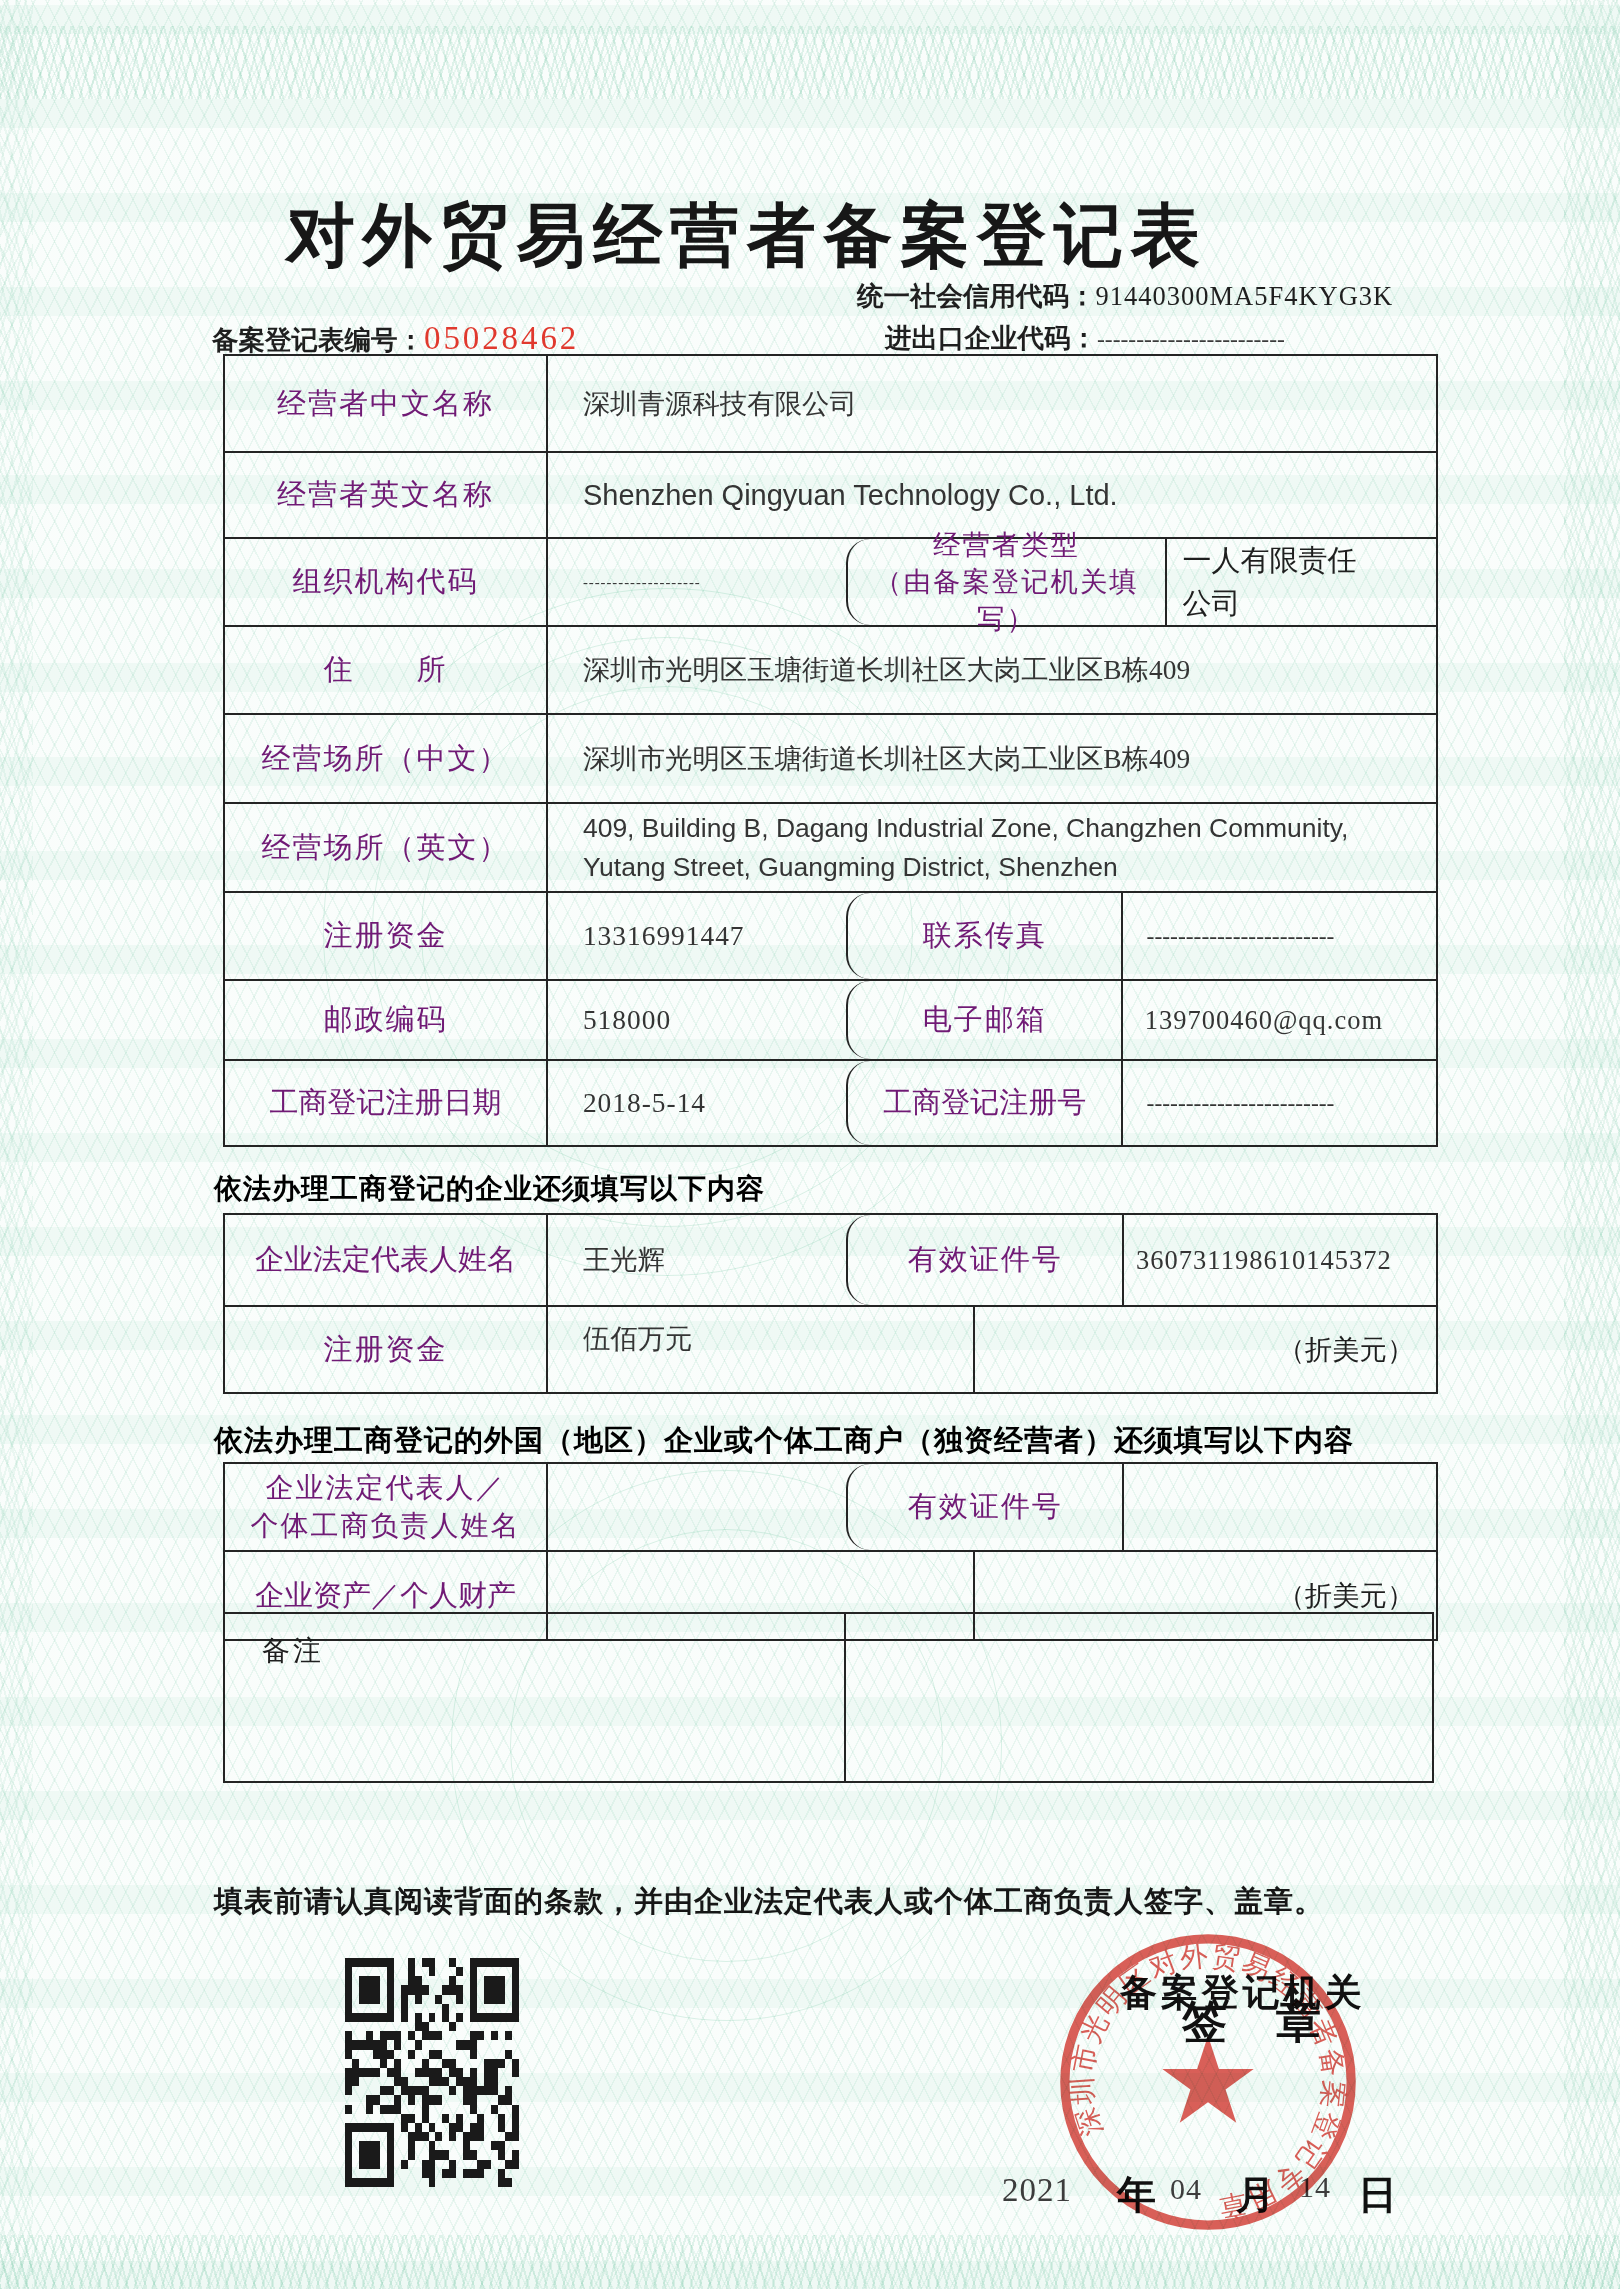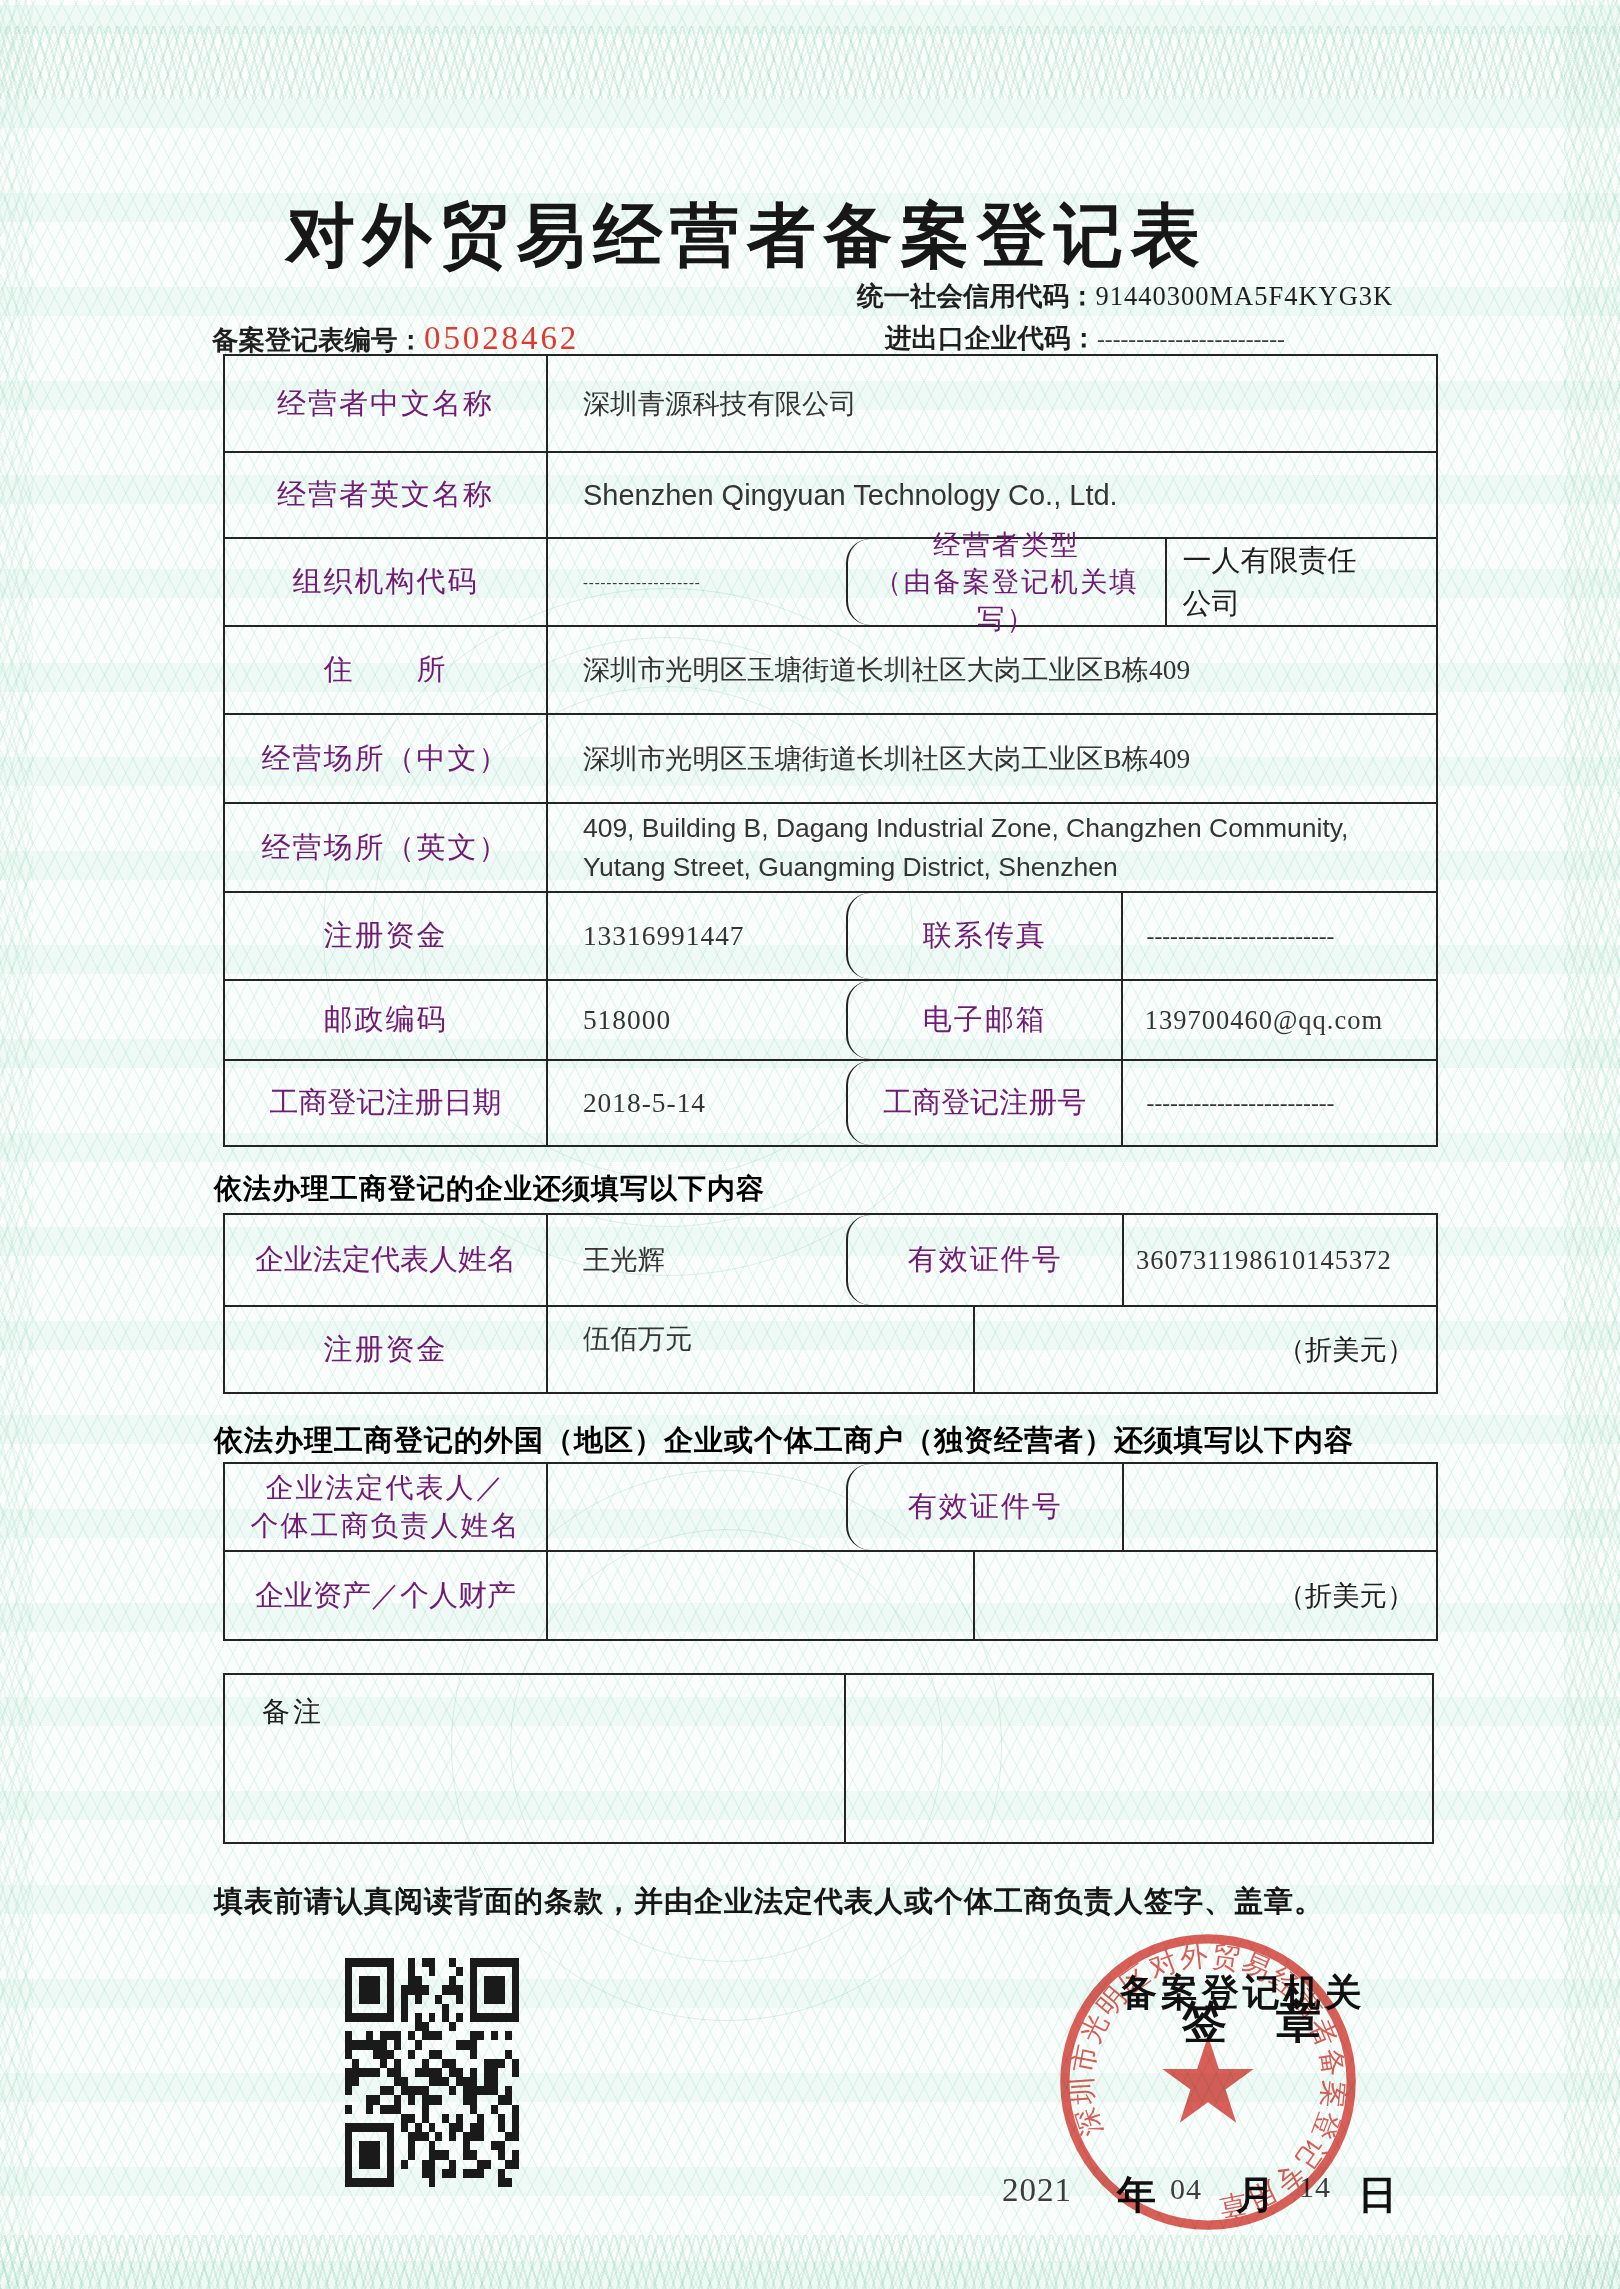--- a/index.html
+++ b/index.html
@@ -35,21 +35,21 @@
   .cell:first-child{border-left:none;}
   .lab{justify-content:center;text-align:center;font-size:29px;letter-spacing:2px;color:#701a75;border-radius:24px;}
   .val{font-size:27.4px;color:#343434;padding-left:35px;}
   .val.en{font-family:var(--sans);font-size:26.5px;line-height:1.45;padding-right:29px;}
   .val.serifnum{letter-spacing:1px;}
   .center2{flex-direction:column;justify-content:center;text-align:center;font-size:27.4px;line-height:1.35;}
   .wrapcell{font-size:29px;padding:5.9px 51px 5.9px 15.7px;line-height:1.5;}
   .note-usd{justify-content:flex-end;padding-right:21.6px;font-size:27.4px;}
   .heading{position:absolute;left:214px;font-size:29px;font-weight:bold;letter-spacing:1px;color:#000000;}
 
-  .remark{position:absolute;left:223px;top:1673px;width:1211px;height:171px;border:2.9px solid #242424;box-sizing:border-box;}
+  .remark{position:absolute;left:223px;top:1612px;width:1211px;height:171px;border:2.9px solid #242424;box-sizing:border-box;}
   .remark .divider{position:absolute;left:51.3%;top:0;bottom:0;width:2px;background:#242424;}
   .remark .rlab{position:absolute;left:37px;top:17.6px;font-size:28px;letter-spacing:2.9px;}
 
   .footer-note{position:absolute;left:214px;top:1882px;font-size:29px;font-weight:600;letter-spacing:1px;color:#161616;}
 
   .authority{position:absolute;left:1120px;top:1968px;font-family:var(--sans);font-weight:bold;font-size:37px;letter-spacing:3.9px;color:#111;}
   .signseal{position:absolute;left:1182px;top:1992px;font-family:var(--sans);font-weight:bold;font-size:45px;letter-spacing:2px;color:#111;}
   .dt{position:absolute;color:#3c3c3c;}
   .dt.unit{font-family:var(--sans);font-weight:bold;font-size:39px;color:#101010;}
   .dt.num{font-size:30px;letter-spacing:1px;}

